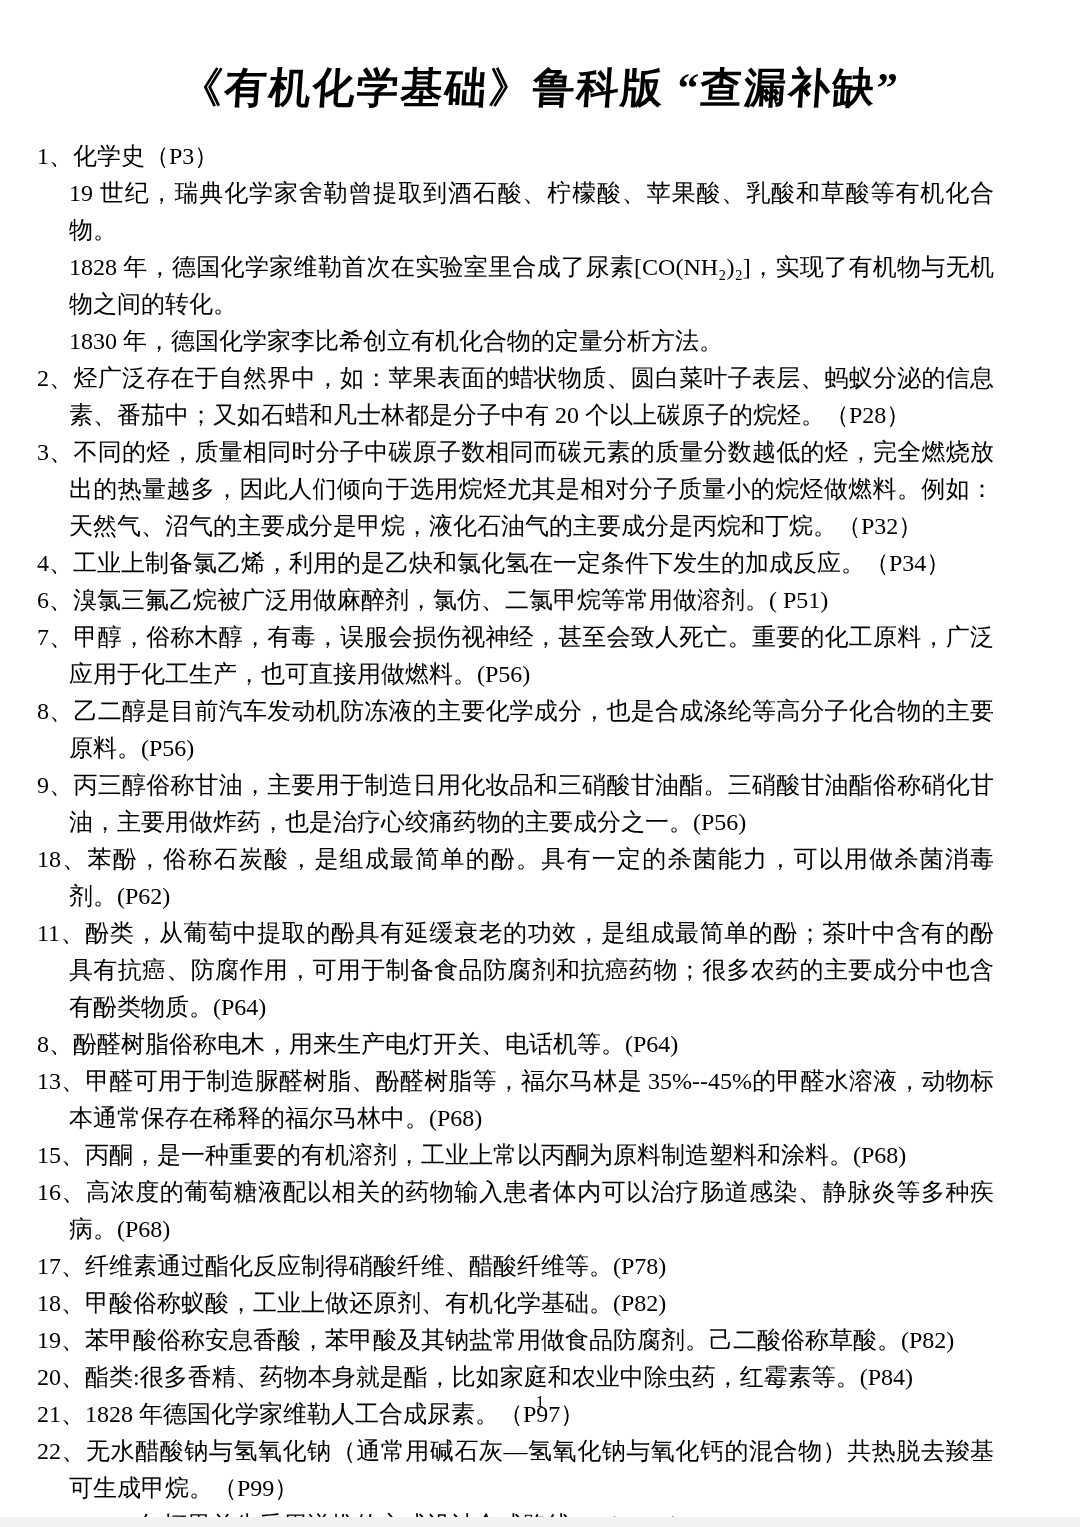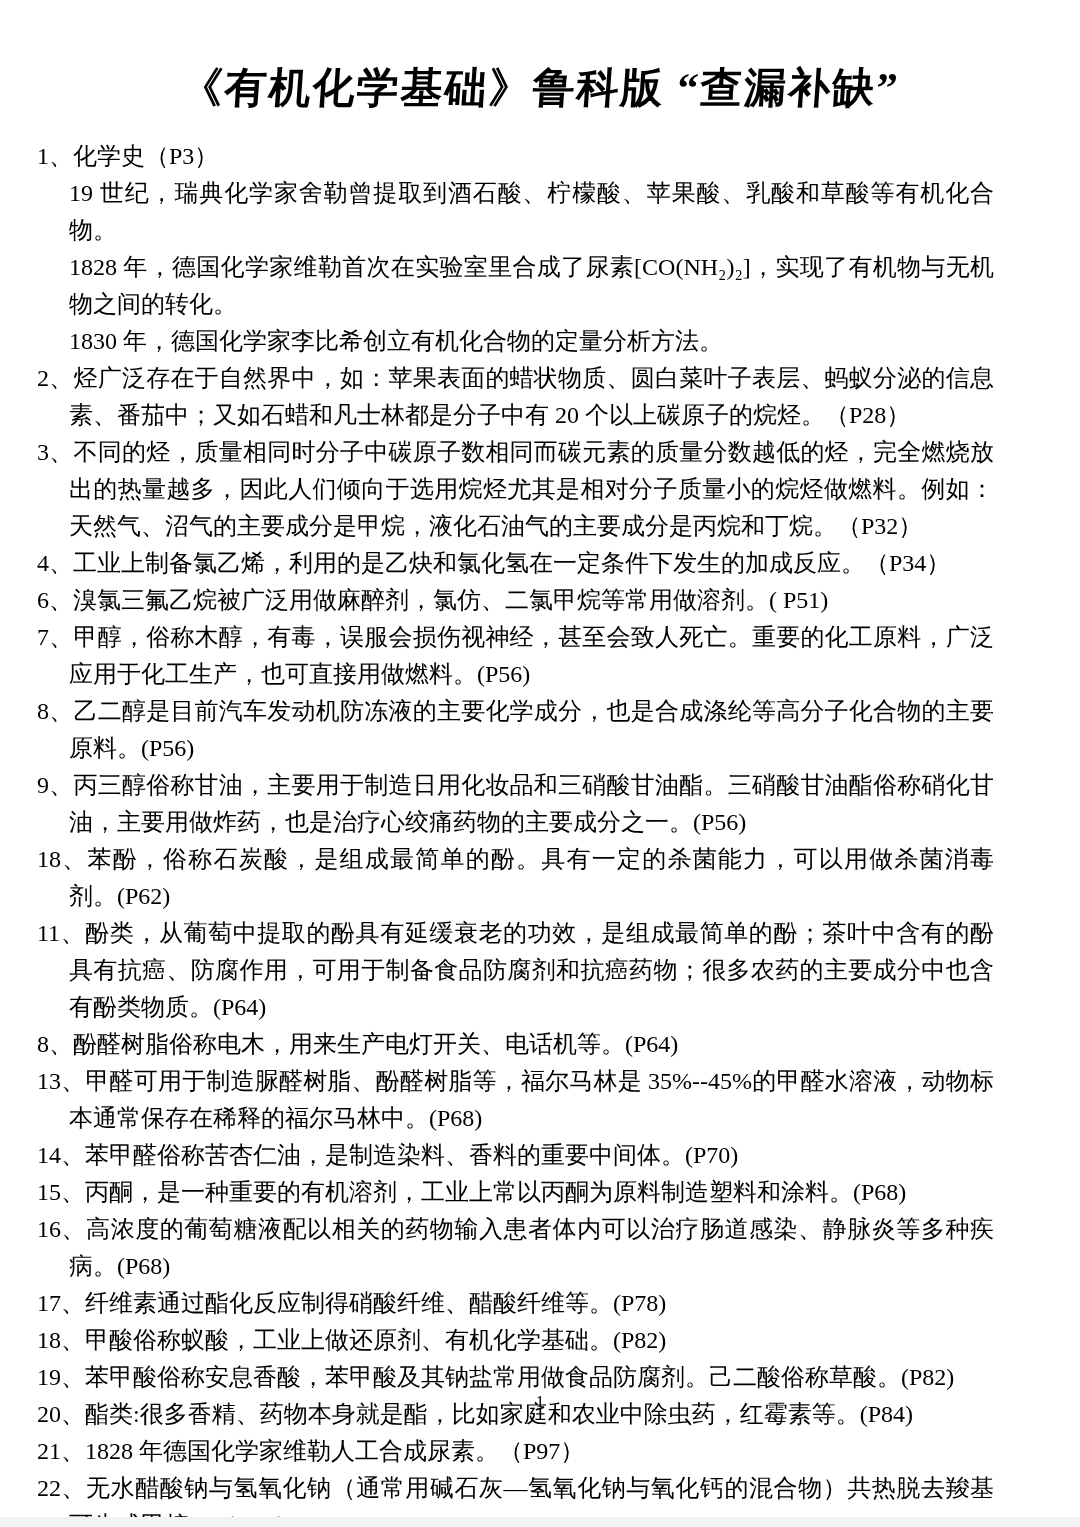--- a/index.html
+++ b/index.html
@@ -120,23 +120,20 @@
     </div>
 
     <div class="item">
       <span class="num">8、</span><span>酚醛树脂俗称电木，用来生产电灯开关、电话机等。(P64)</span>
     </div>
 
     <div class="item">
       <span class="num">13、</span><span>甲醛可用于制造脲醛树脂、酚醛树脂等，福尔马林是 35%--45%的甲醛水溶液，动物标本通常保存在稀释的福尔马林中。(P68)</span>
     </div>
 
-    <div class="item">
-      <span class="num">14、</span><span>苯甲醛俗称苦杏仁油，是制造染料、香料的重要中间体。(P70)</span>
-    </div>
 
     <div class="item">
       <span class="num">15、</span><span>丙酮，是一种重要的有机溶剂，工业上常以丙酮为原料制造塑料和涂料。(P68)</span>
     </div>
 
     <div class="item">
       <span class="num">16、</span><span>高浓度的葡萄糖液配以相关的药物输入患者体内可以治疗肠道感染、静脉炎等多种疾病。(P68)</span>
     </div>
 
     <div class="item">

